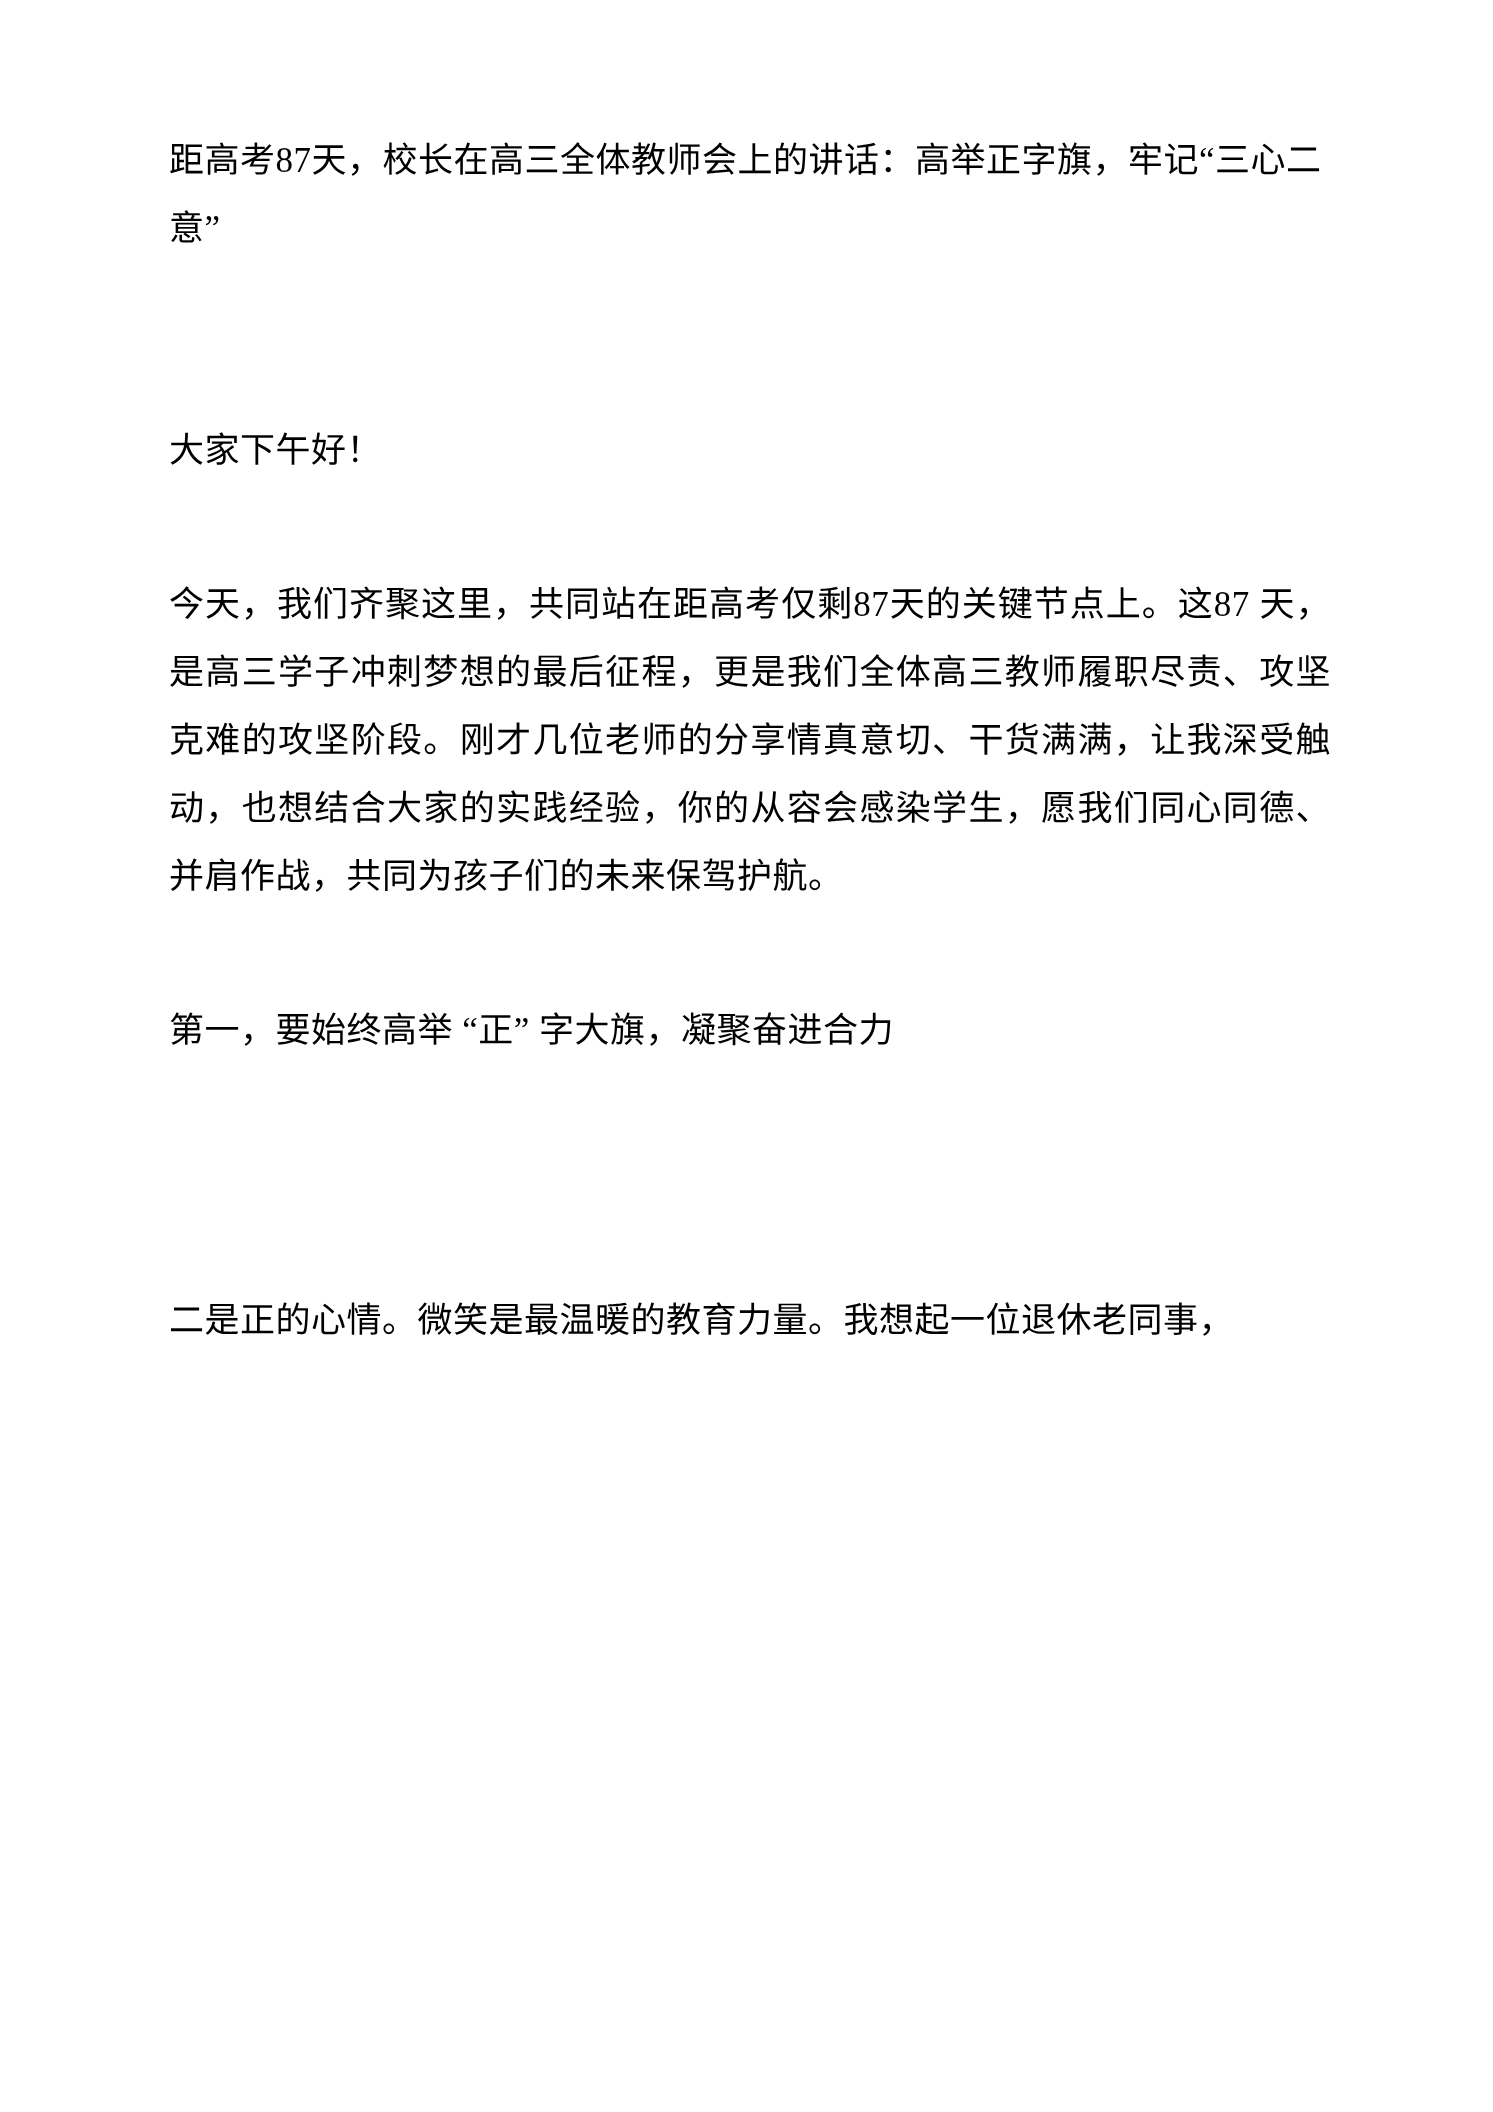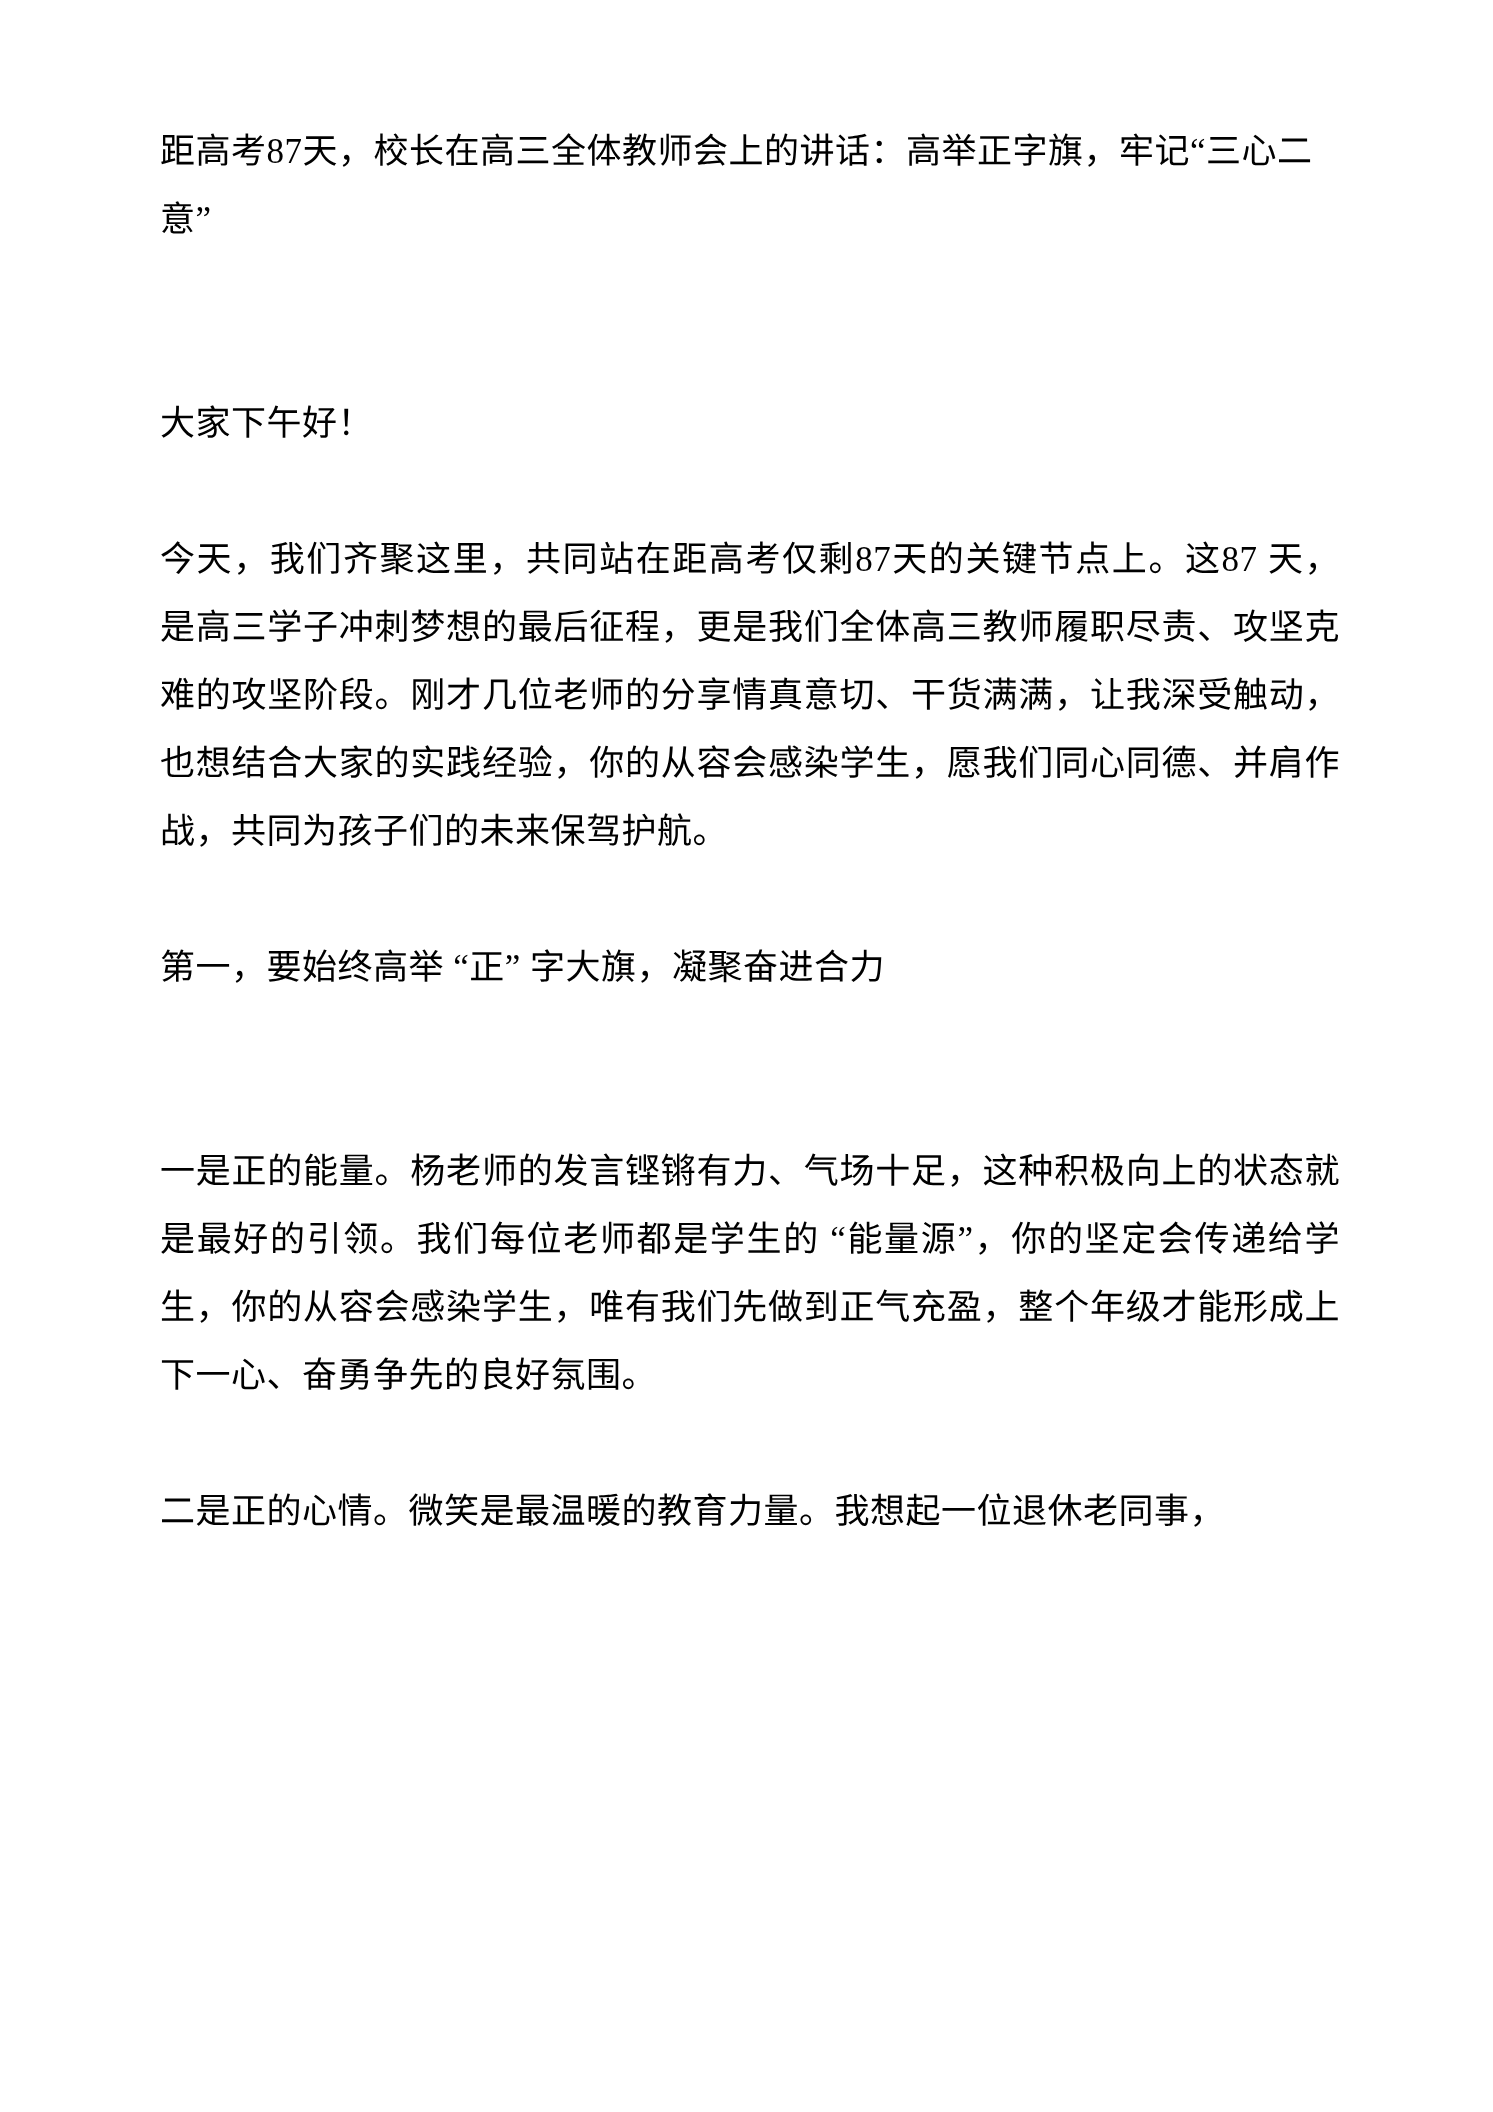--- a/index.html
+++ b/index.html
@@ -27,21 +27,21 @@
     width: 1180px;
   }
 
   
   .para {
     font-size: 35px;
     line-height: 68px;
     letter-spacing: 0.5px;
     text-align: justify;
     text-justify: inter-ideograph;
-    margin: 0;
+    margin: 9px;
     word-break: break-all;
     color: #000000;
   }
 
   .para.title {
     text-align: left;
   }
 
   .spacer {
     height: 68px;
@@ -68,20 +68,19 @@
 
     <div class="spacer"></div>
 
     <p class="para">第一，要始终高举 “正” 字大旗，凝聚奋进合力</p>
 
     <div class="spacer"></div>
 
 
     <div class="spacer"></div>
 
-    <p class="para">一是正的能量。杨老师的发言铿锵有力、气场十足，这种积极向上的状态就是最好的引领。我们每位老师都是学生的 “能量源”，你的坚定会传递给学生，你的从容会感染学生，唯有我们先做到正气充盈，整个年级才能形成上下一心、奋勇争先的良好氛围。</p>
 
     <div class="spacer"></div>
 
     <p class="para">二是正的心情。微笑是最温暖的教育力量。我想起一位退休老同事，</p>
 
   </div>
 </div>
 
 </body></html>

